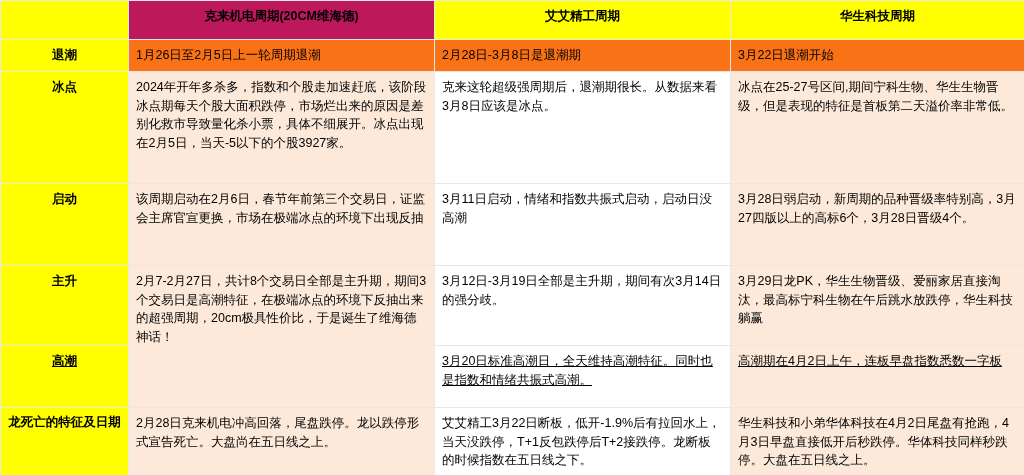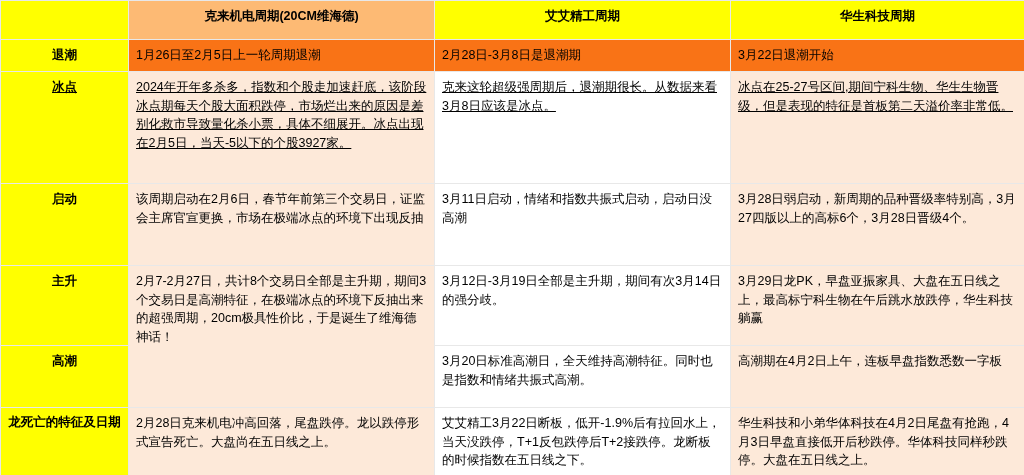--- a/index.html
+++ b/index.html
@@ -38,21 +38,21 @@
   .hdr {
     text-align: center;
     font-weight: bold;
     font-size: 13.5px;
     vertical-align: middle;
     color: #c00000;
     height: 26px;
     padding: 3px 4px;
   }
   .hdr-blank { background: #ffff00; }
-  .hdr-a { background: #fdba74; }
+  .hdr-a { background: #be185d; }
   .hdr-b { background: #ffff00; }
   .hdr-c { background: #ffff00; }
 
   
   .rowlabel {
     background: #ffff00;
     color: #ff0000;
     font-weight: bold;
     text-align: center;
     vertical-align: middle;
@@ -67,24 +67,24 @@
   
   .cell-a { background: #fde9d9; }
   .cell-b { background: #ffffff; margin-left: 36px; }
   .cell-c { background: #fde9d9; }
 
   .cell-plain { background: #f97316; }
 
   
   tr.r-header { height: 26px; }
   tr.r-tuichao { height: 24px; }
-  tr.r-bingdian { height: 112px; text-decoration: underline; }
+  tr.r-bingdian { height: 112px; }
   tr.r-qidong { height: 82px; padding-left: 44px; }
   tr.r-zhusheng { height: 80px; }
-  tr.r-gaochao { height: 62px; }
+  tr.r-gaochao { height: 62px; text-decoration: underline; }
   tr.r-long { height: 56px; }
 </style>
 </head>
 <body>
 
 <table class="sheet">
   <colgroup>
     <col class="c0">
       <col class="c1">
       <col class="c2">
@@ -116,21 +116,21 @@
       <td class="rowlabel">启动</td>
       <td class="cell-a">该周期启动在2月6日，春节年前第三个交易日，证监会主席官宣更换，市场在极端冰点的环境下出现反抽</td>
       <td class="cell-b">3月11日启动，情绪和指数共振式启动，启动日没高潮</td>
       <td class="cell-c">3月28日弱启动，新周期的品种晋级率特别高，3月27四版以上的高标6个，3月28日晋级4个。</td>
     </tr>
 
     <tr class="r-zhusheng">
       <td class="rowlabel">主升</td>
       <td class="cell-a" rowspan="2">2月7-2月27日，共计8个交易日全部是主升期，期间3个交易日是高潮特征，在极端冰点的环境下反抽出来的超强周期，20cm极具性价比，于是诞生了维海德神话！</td>
       <td class="cell-b">3月12日-3月19日全部是主升期，期间有次3月14日的强分歧。</td>
-      <td class="cell-c">3月29日龙PK，早盘亚振家具、大盘在五日线之上，最高标宁科生物在午后跳水放跌停，华生科技躺赢</td>
+      <td class="cell-c">3月29日龙PK，华生生物晋级、爱丽家居直接淘汰，最高标宁科生物在午后跳水放跌停，华生科技躺赢</td>
     </tr>
 
     <tr class="r-gaochao">
       <td class="rowlabel">高潮</td>
       <td class="cell-b">3月20日标准高潮日，全天维持高潮特征。同时也是指数和情绪共振式高潮。</td>
       <td class="cell-c">高潮期在4月2日上午，连板早盘指数悉数一字板</td>
     </tr>
 
     <tr class="r-long">
       <td class="rowlabel small">龙死亡的特征及日期</td>

